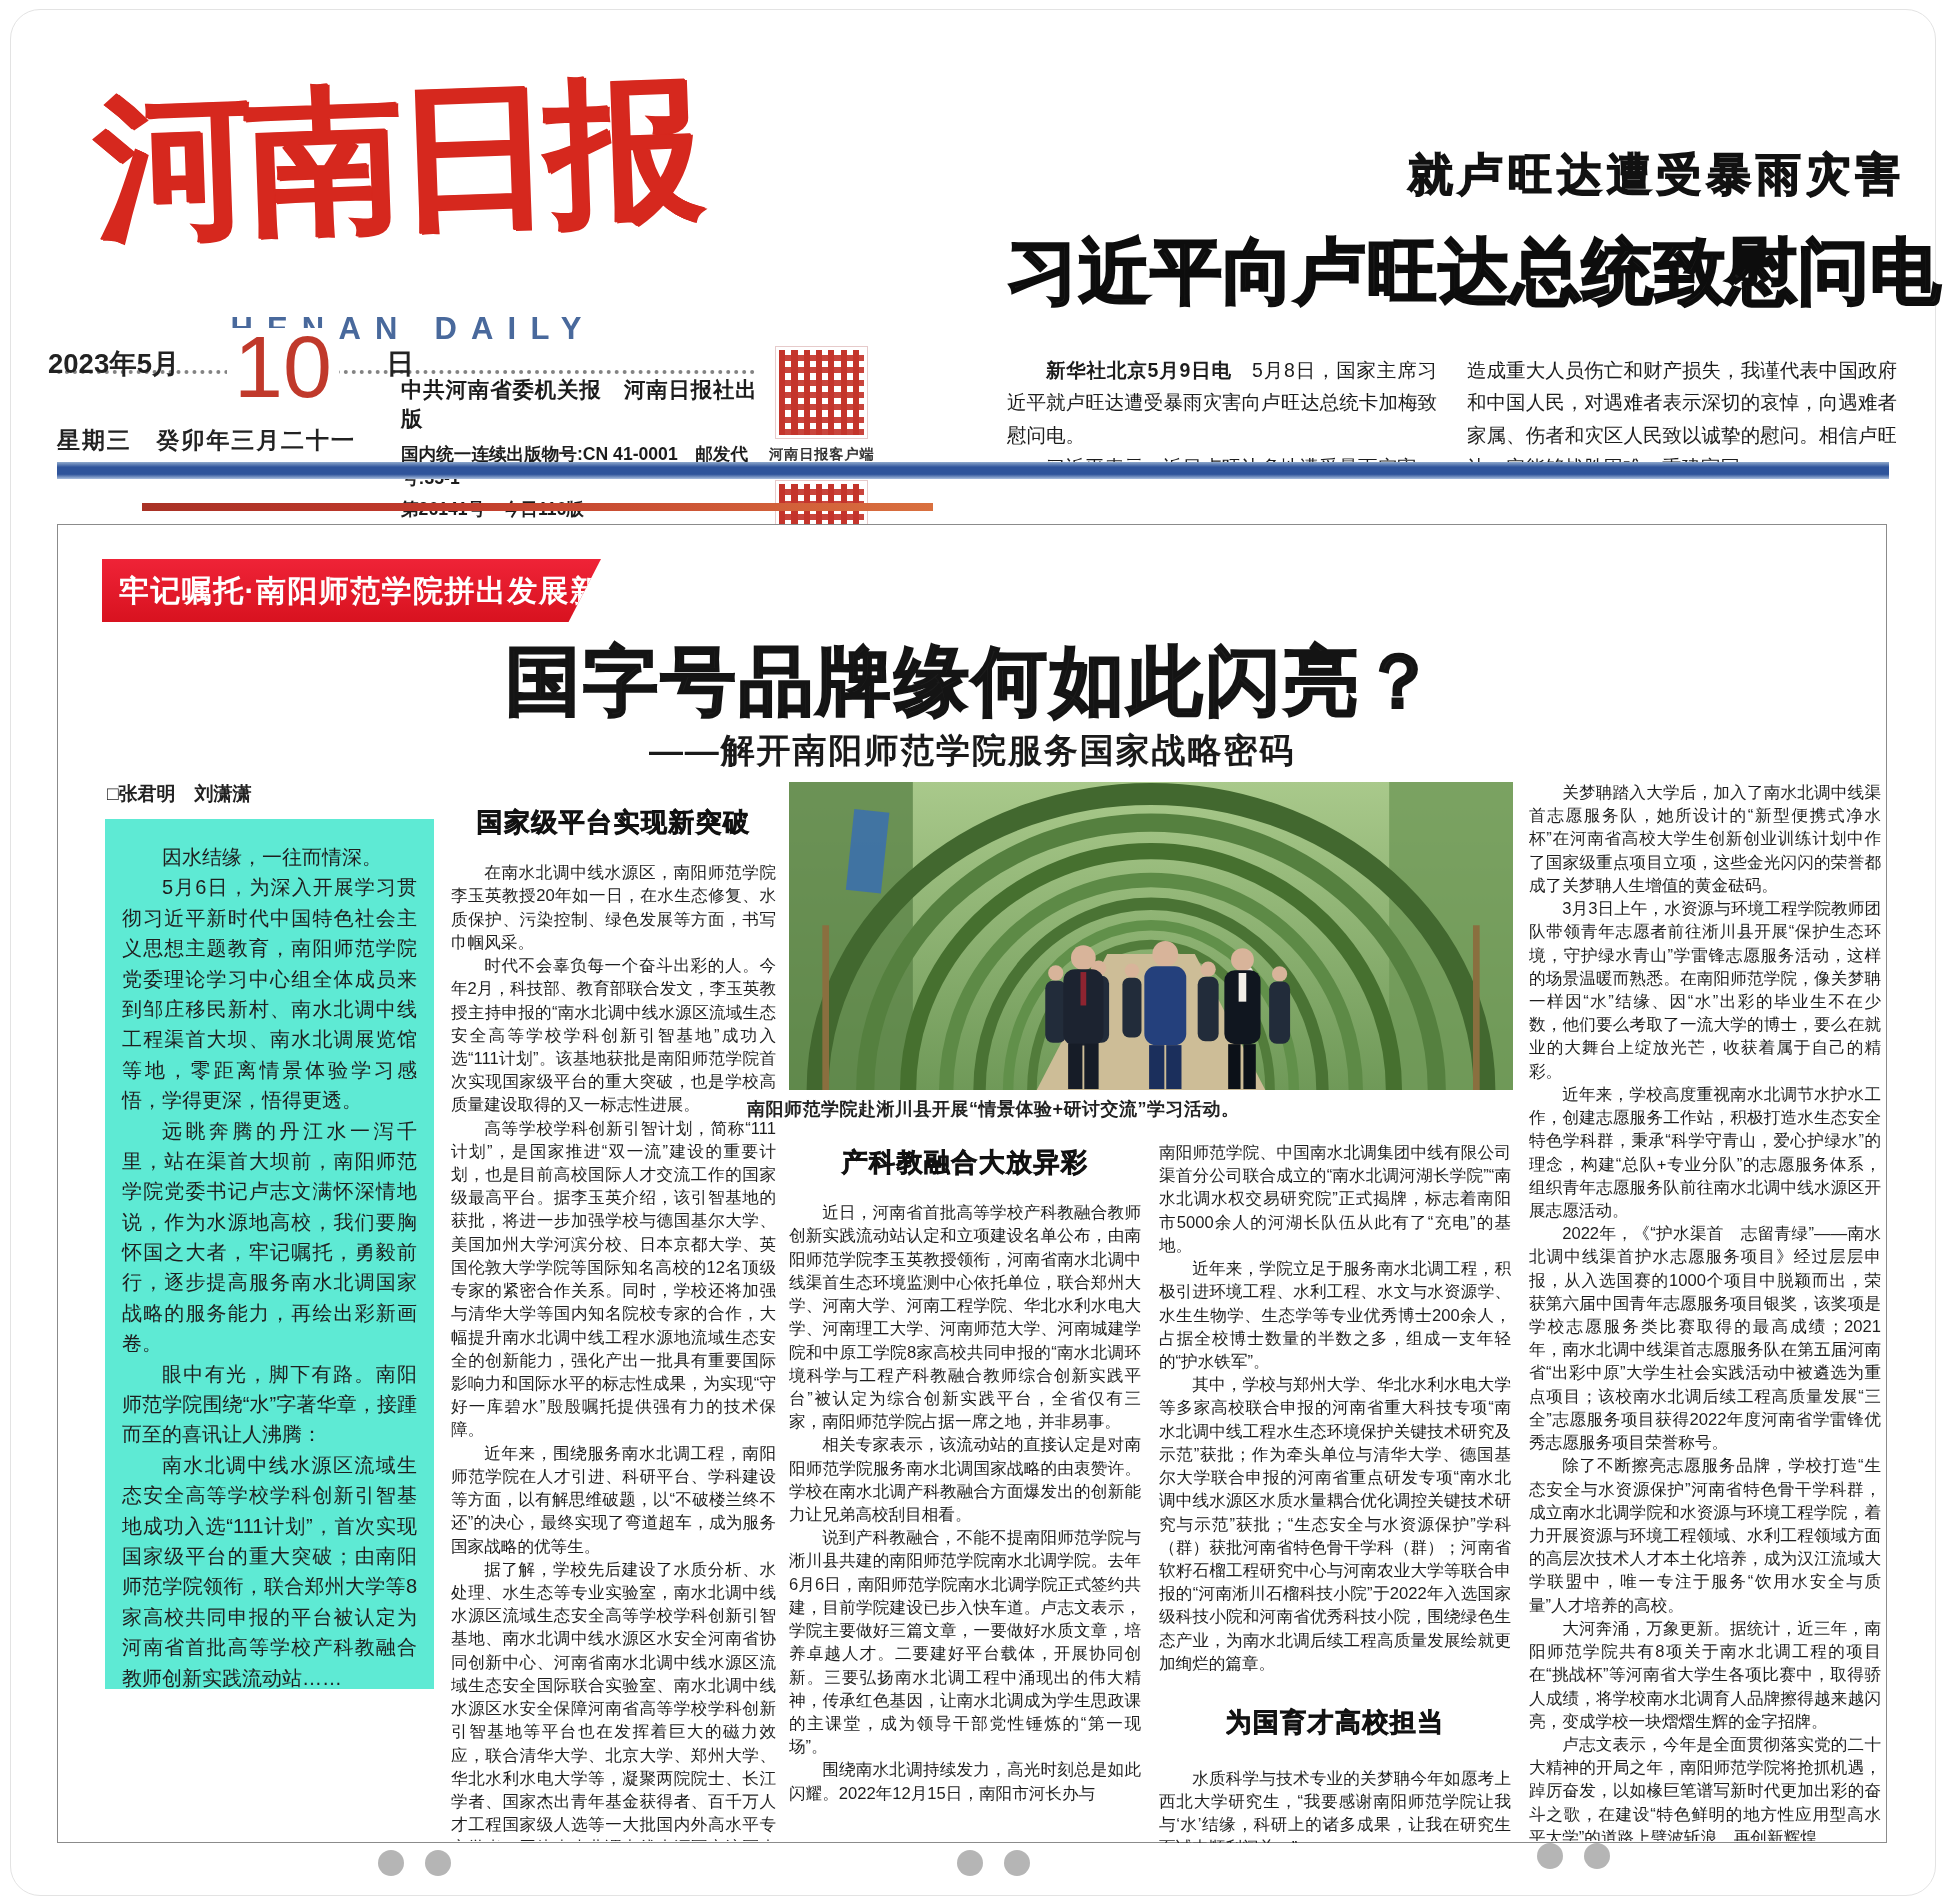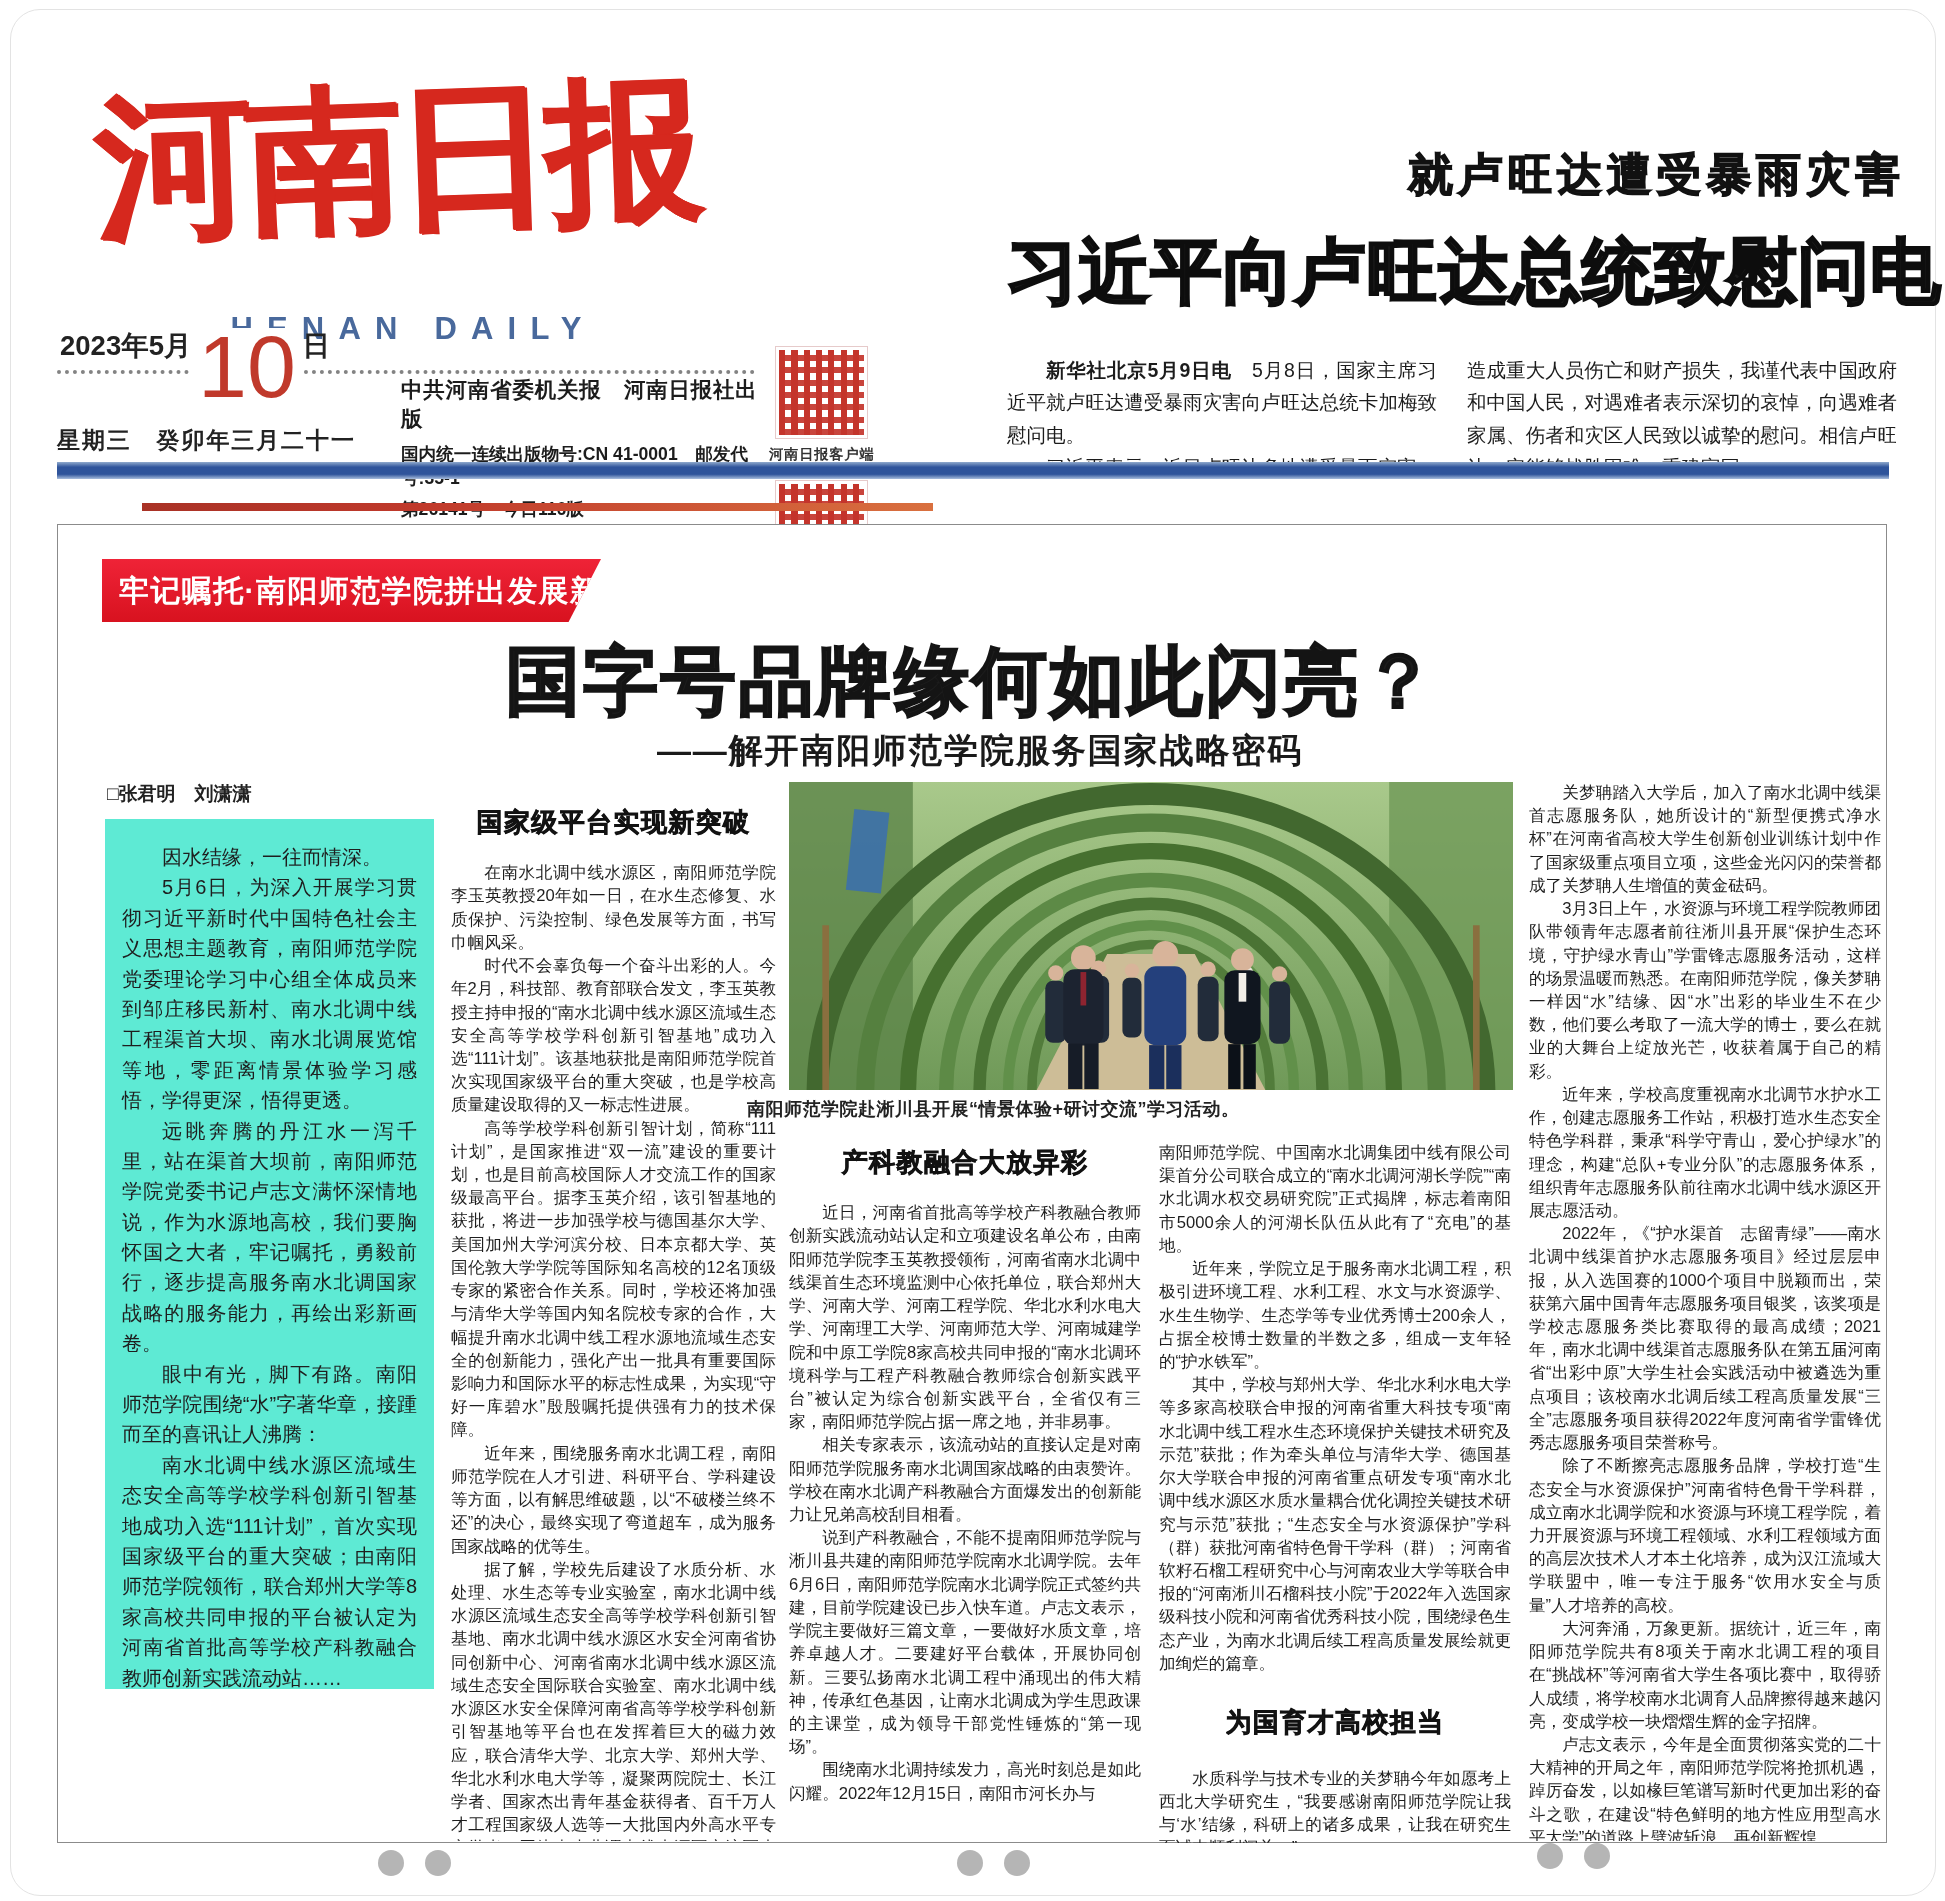--- a/index.html
+++ b/index.html
@@ -11,22 +11,22 @@
 
   
   .logo-cn{position:absolute;left:95px;top:19px;width:722px;height:275px;
            font-family:"DejaVu Serif",serif;font-weight:900;color:#d6281e;
            font-size:157px;line-height:275px;letter-spacing:-6.6px;white-space:nowrap;
            transform:rotate(-2deg);text-shadow:1.9px 0.9px 0 #d6281e,-0.9px -0.5px 0 #d6281e;}
   .logo-en{position:absolute;left:114px;top:311px;width:598px;text-align:center;
            font-size:31px;font-weight:600;color:#49699c;letter-spacing:14.2px;}
   .dotline{position:absolute;left:57px;top:370px;width:698px;height:0;
            border-top:4.3px dotted #5a5a5a;opacity:.75;}
-  .date-row{position:absolute;left:60px;top:328px;display:flex;align-items:flex-start;
-            background:transparent;}
+  .date-row{position:absolute;left:48px;top:328px;display:flex;align-items:center;
+            background:transparent;gap:48px;}
   .date-prefix{font-size:27.5px;font-weight:700;color:#222;padding-bottom:6.6px;}
   .date-day{font-size:88px;line-height:78px;color:#c0392b;background:#fff;
             padding:0 6.6px;font-weight:500;}
   .date-suffix{font-size:27.5px;font-weight:700;color:#222;padding-bottom:6.6px;}
   .date-line2{position:absolute;left:57px;top:425px;font-size:23px;font-weight:700;
               color:#222;letter-spacing:1.9px;}
   .info-block{position:absolute;left:401px;top:375px;width:370px;}
   .info-org{font-size:21.4px;font-weight:900;letter-spacing:0.9px;margin-bottom:8.5px;}
   .info-issn{font-size:17.6px;font-weight:700;margin-bottom:7.6px;}
   .info-issue{font-size:17.6px;font-weight:700;}
@@ -58,21 +58,21 @@
   .article-box{position:absolute;left:57px;top:524px;width:1828px;height:1317px;
                border:1.9px solid #8b8b8b;background:#fff;}
   .badge{position:absolute;left:44px;top:34px;width:499px;height:63px;
          background:linear-gradient(180deg,#ef2337,#d8121f);
          clip-path:polygon(0 0,100% 0,93.5% 100%,0 100%);
          color:#fff;font-size:30px;font-weight:900;letter-spacing:1.4px;
          line-height:63px;padding-left:17px;box-sizing:border-box;white-space:nowrap;}
   .feat-headline{position:absolute;left:0;width:100%;top:107px;text-align:center;
                  font-family:Liberation Sans, sans-serif;font-size:75px;font-weight:900;
                  letter-spacing:2.8px;-webkit-text-stroke:1.9px #141414;white-space:nowrap;}
-  .feat-subhead{position:absolute;left:8px;width:100%;top:203px;text-align:center;
+  .feat-subhead{position:absolute;left:0;width:100%;top:203px;text-align:center;
                 font-size:34px;font-weight:700;letter-spacing:1.9px;color:#1a1a1a;}
   .byline{position:absolute;left:49px;top:256px;font-size:19px;font-weight:700;color:#222;}
 
   .col{position:absolute;font-size:16.6px;line-height:1.40;text-align:justify;
        overflow:hidden;color:#1e1e1e;}
   .col p{margin:0;text-indent:2em;}
   .sec-title{font-size:26px;font-weight:900;text-align:center;text-indent:0 !important;
              letter-spacing:1.4px;margin:2.8px 0 21px !important;-webkit-text-stroke:0.7px #111;}
   .col1{left:47px;top:294px;width:329px;height:870px;background:#5eead4;
         padding:23px 17px;box-sizing:border-box;font-size:20px;line-height:1.52;}

